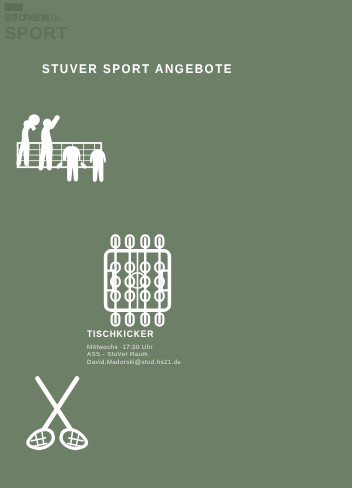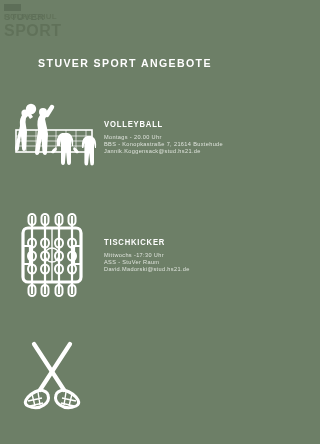--- a/index.html
+++ b/index.html
@@ -74,21 +74,21 @@
 
   
   .sport {
     position: absolute;
     left: 0;
     width: 250px;
     display: flex;
     align-items: center;
   }
   #sport-0 { top: 100px; }
-  #sport-1 { top: 212px; }
+  #sport-1 { top: 212px; flex-direction: column; }
   #sport-2 { top: 336px; }
 
   .icon-wrap {
     width: 104px;
     min-width: 104px;
     display: flex;
     align-items: center;
     justify-content: center;
   }
   .icon-wrap svg {
@@ -153,26 +153,20 @@
       <circle cx="37" cy="12" r="4" fill="#ffffff"></circle>
 
       <path d="M51 46 q-1 -9 3 -12 l2 -1 h6 l2 1 q4 3 3 12 l-1 0 -1 -6 v22 q0 3 -2 3 -2 0 -2 -3 l-1 -11 -1 11 q0 3 -2 3 -2 0 -2 -3 v-22 l-1 6 z" fill="#ffffff"></path>
       <circle cx="59" cy="38" r="4.2" fill="#ffffff"></circle>
       <path d="M50 47 q-4 2 -5 5 1 2 3 1 2 -2 3 -4 z" fill="#ffffff"></path>
       <path d="M68 47 q4 2 5 5 -1 2 -3 1 -2 -2 -3 -4 z" fill="#ffffff"></path>
 
       <path d="M76 48 q-1 -8 3 -11 l2 -1 h4 l2 1 q4 3 3 11 l-1 0 -1 -5 v20 q0 2.5 -2 2.5 -1.8 0 -1.8 -2.5 l-1 -10 -1 10 q0 2.5 -1.8 2.5 -2 0 -2 -2.5 v-20 l-1 5 z" fill="#ffffff"></path>
       <circle cx="82" cy="41" r="3.8" fill="#ffffff"></circle>
     </svg>
-  </div>
-  <div class="info">
-    <div class="sport-name">VOLLEYBALL</div>
-    <div class="detail">Montags - 20.00 Uhr</div>
-    <div class="detail">BBS - Konopkastraße 7, 21614 Buxtehude</div>
-    <div class="detail">Jannik.Koggensack@stud.hs21.de</div>
   </div>
 </div>
 
 <div class="sport" id="sport-1">
   <div class="icon-wrap">
     <svg width="86" height="86" viewBox="0 0 86 86" fill="none">
 
       <rect x="14" y="16" width="58" height="54" rx="5" stroke="#ffffff" stroke-width="3.2" fill="none"></rect>
 
       <path d="M14 34 h7 v18 h-7" stroke="#ffffff" stroke-width="2.2" fill="none"></path>

